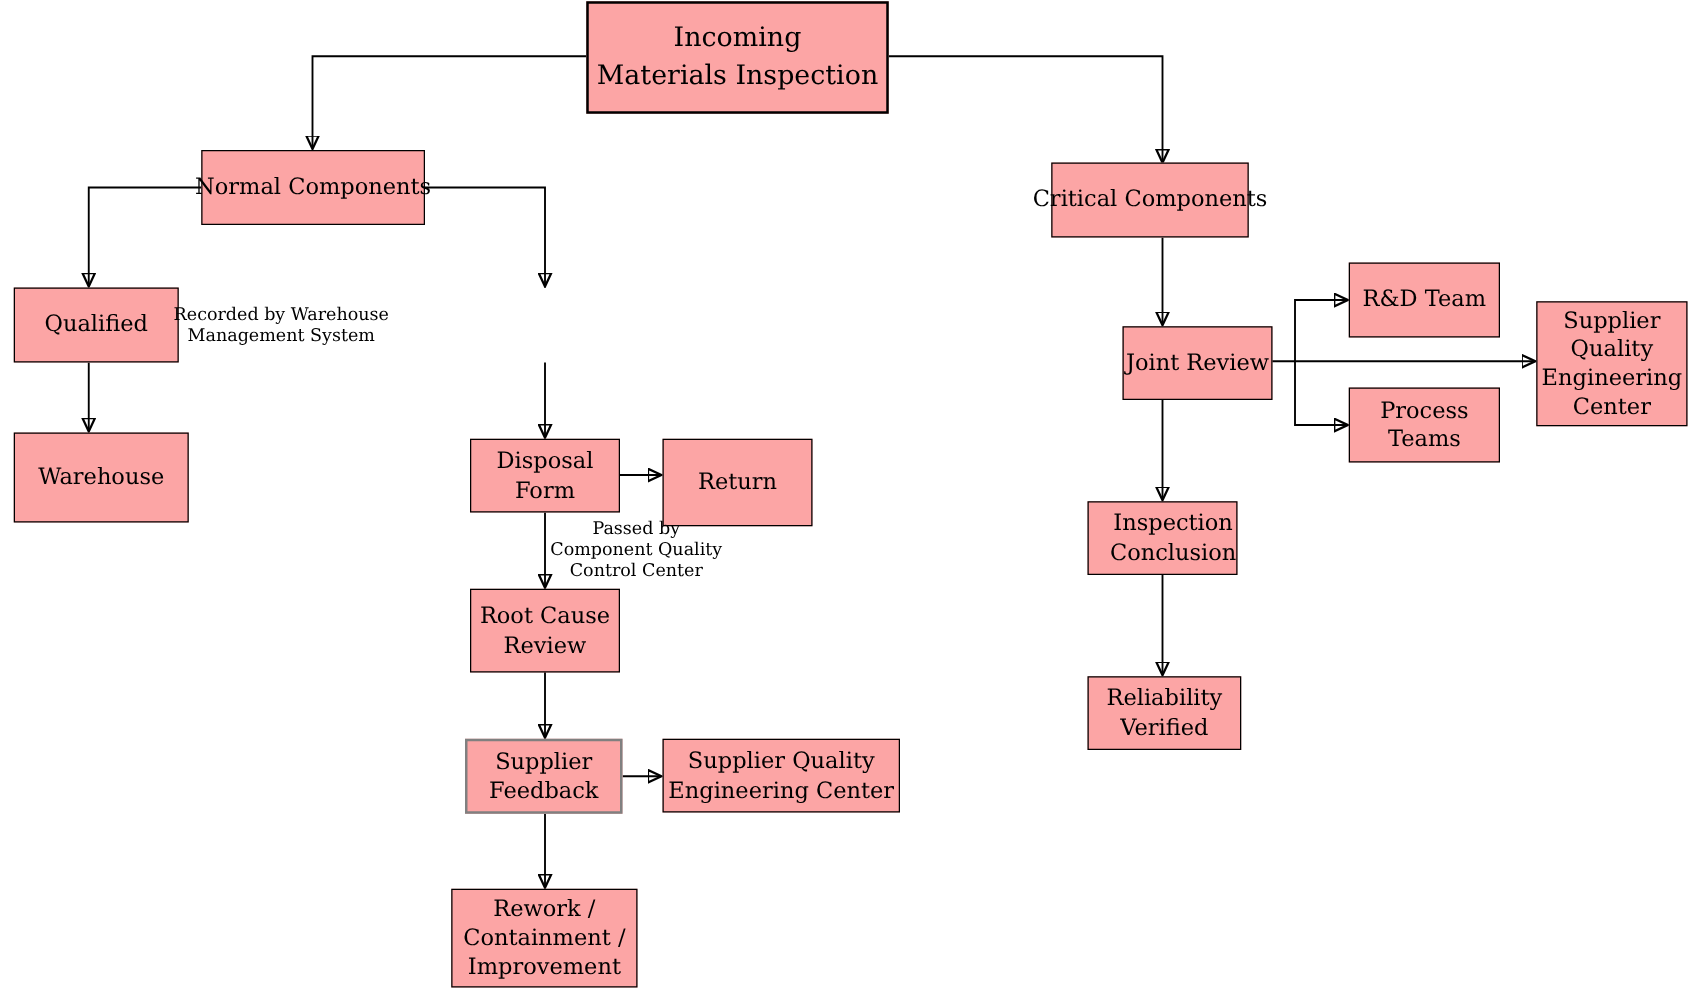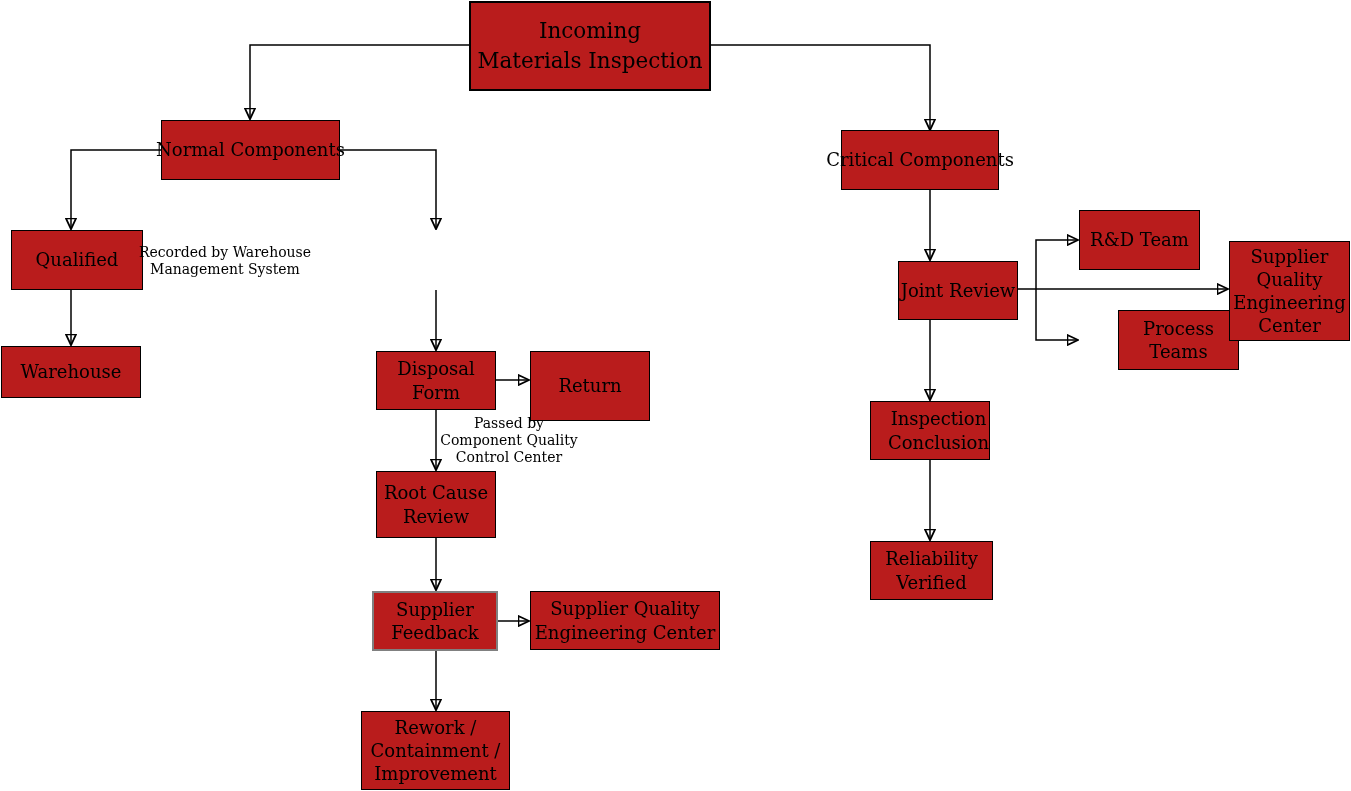--- a/index.html
+++ b/index.html
@@ -25,21 +25,21 @@
   }
   .edges path {
     fill: none;
     stroke: #000000;
     stroke-width: 1.5;
   }
   .node {
     position: absolute;
     box-sizing: border-box;
     border: 1.5px solid #000000;
-    background: #b91c1c;
+    background: #fca5a5;
     display: flex;
     align-items: center;
     justify-content: center;
     text-align: center;
   }
   .node .label {
     white-space: pre;
     font-size: 18px;
     line-height: 1.28;
   }
@@ -102,21 +102,21 @@
 
   <div class="node" style="left:841px; top:130px; width:158px; height:60px;text-align:center;">
     <span class="label">Critical Components</span>
   </div>
 
   <div class="node" style="left:11px; top:230px; width:132px; height:60px;">
     <span class="label">Qualified</span>
   </div>
 
 
-  <div class="node" style="left:1px; top:346px; width:140px; height:52px;">
+  <div class="node" style="left:11px; top:346px; width:140px; height:72px;">
     <span class="label">Warehouse</span>
   </div>
 
   <div class="node" style="left:376px; top:351px; width:120px; height:59px;">
     <span class="label">Disposal
 Form</span>
   </div>
 
   <div class="node" style="left:530px; top:351px; width:120px; height:70px;">
     <span class="label">Return</span>
@@ -144,21 +144,21 @@
   </div>
 
   <div class="node" style="left:870px; top:261px; width:120px; height:59px;margin-left:28px;">
     <span class="label">Joint Review</span>
   </div>
 
   <div class="node" style="left:1079px; top:210px; width:121px; height:60px;">
     <span class="label">R&amp;D Team</span>
   </div>
 
-  <div class="node" style="left:1118px; top:310px; width:121px; height:60px;">
+  <div class="node" style="left:1079px; top:310px; width:121px; height:60px;">
     <span class="label">Process
 Teams</span>
   </div>
 
   <div class="node" style="left:1229px; top:241px; width:121px; height:100px;">
     <span class="label">Supplier
 Quality
 Engineering
 Center</span>
   </div>

